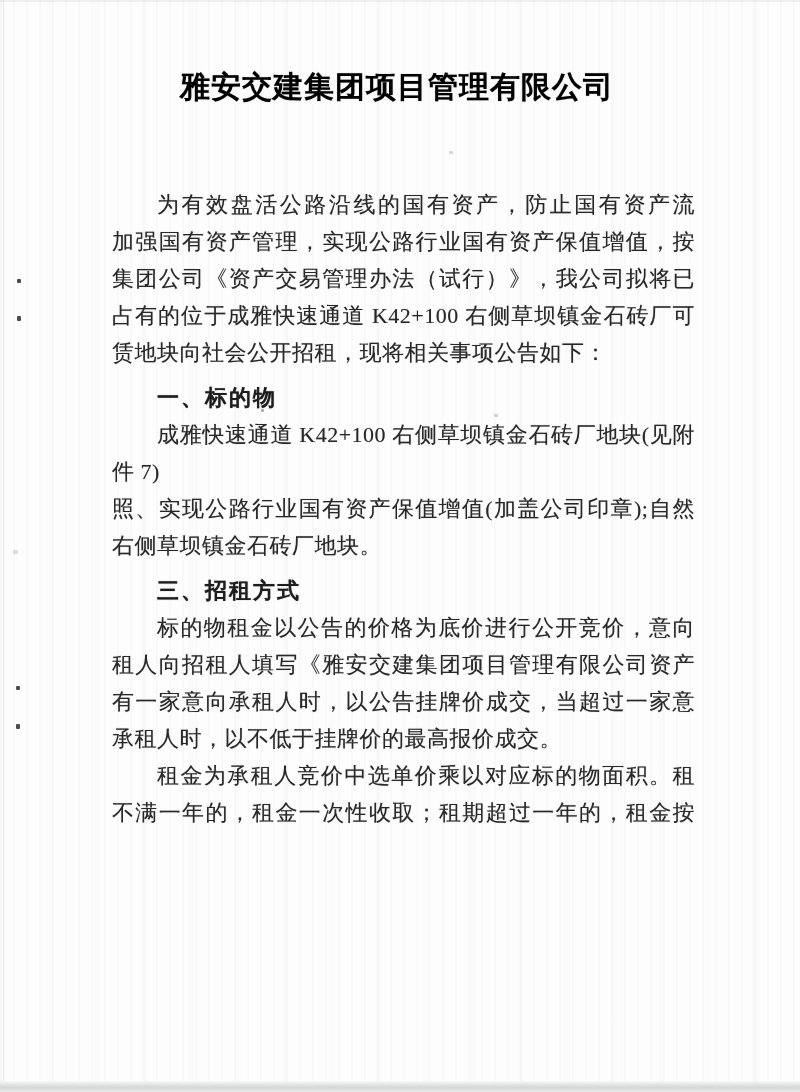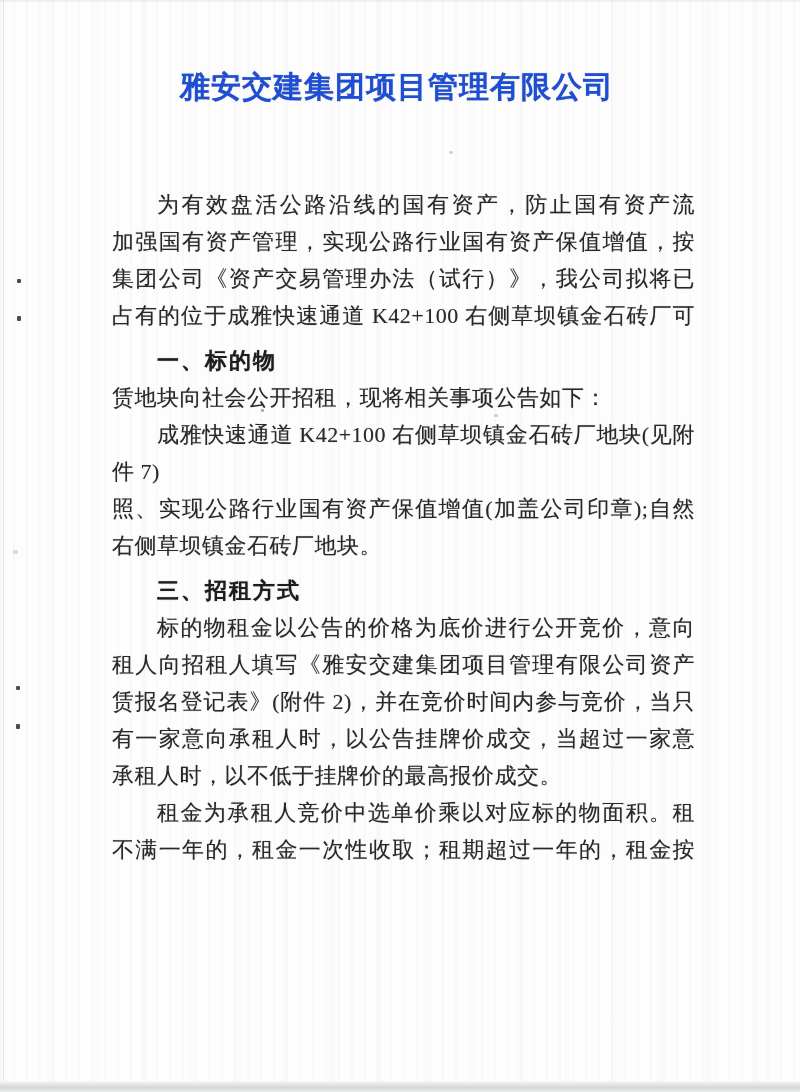--- a/index.html
+++ b/index.html
@@ -41,21 +41,21 @@
   .speck.s3 { left: 16px; top: 686px; width: 4px; height: 4px; }
   .speck.s4 { left: 16px; top: 724px; width: 4px; height: 5px; }
   .speck.s5 { left: 13px; top: 550px; width: 5px; height: 4px; opacity: 0.18; }
   .speck.s6 { left: 449px; top: 151px; width: 4px; height: 3px; opacity: 0.22; }
   .speck.s7 { left: 494px; top: 414px; width: 4px; height: 3px; opacity: 0.25; }
   .speck.s8 { left: 261px; top: 409px; width: 3px; height: 3px; opacity: 0.45; }
 
   .title-block {
     position: absolute; left: 0; top: 66px; width: 794px;
     text-align: center;
-    color: #1d4ed8;
+    color: #000000;
     font-weight: 700;
     font-size: 30px;
     line-height: 41px;
     letter-spacing: 1px;
     text-shadow: 0 0 1px rgba(20,20,20,0.45);
   }
 
   .doc-body {
     position: absolute; left: 112px; top: 186px; width: 583px;
     color: #282828;
@@ -102,27 +102,26 @@
 
 <div class="title-block">
   <div>雅安交建集团项目管理有限公司</div>
 </div>
 
 <div class="doc-body">
   <div class="ln just ind">为有效盘活公路沿线的国有资产，防止国有资产流失，</div>
   <div class="ln just">加强国有资产管理，实现公路行业国有资产保值增值，按照</div>
   <div class="ln just">集团公司《资产交易管理办法（试行）》，我公司拟将已实际</div>
   <div class="ln just">占有的位于成雅快速通道 K42+100 右侧草坝镇金石砖厂可租</div>
+  <div class="ln">赁地块向社会公开招租，现将相关事项公告如下：</div>
   <div class="ln h">一、标的物</div>
-  <div class="ln">赁地块向社会公开招租，现将相关事项公告如下：</div>
   <div class="ln just ind">成雅快速通道 K42+100 右侧草坝镇金石砖厂地块(见附</div>
   <div class="ln">件 7)</div>
   <div class="ln just">照、实现公路行业国有资产保值增值(加盖公司印章);自然人</div>
   <div class="ln">右侧草坝镇金石砖厂地块。</div>
   <div class="ln h">三、招租方式</div>
   <div class="ln just ind">标的物租金以公告的价格为底价进行公开竞价，意向承</div>
   <div class="ln just">租人向招租人填写《雅安交建集团项目管理有限公司资产租</div>
-  <div class="ln just">赁报名登记表》(附件 2)，并在竞价时间内参与竞价，当只</div>
   <div class="ln just">有一家意向承租人时，以公告挂牌价成交，当超过一家意向</div>
   <div class="ln">承租人时，以不低于挂牌价的最高报价成交。</div>
   <div class="ln just ind">租金为承租人竞价中选单价乘以对应标的物面积。租期</div>
   <div class="ln just">不满一年的，租金一次性收取；租期超过一年的，租金按年</div>
 </div>
 
 </body></html>

